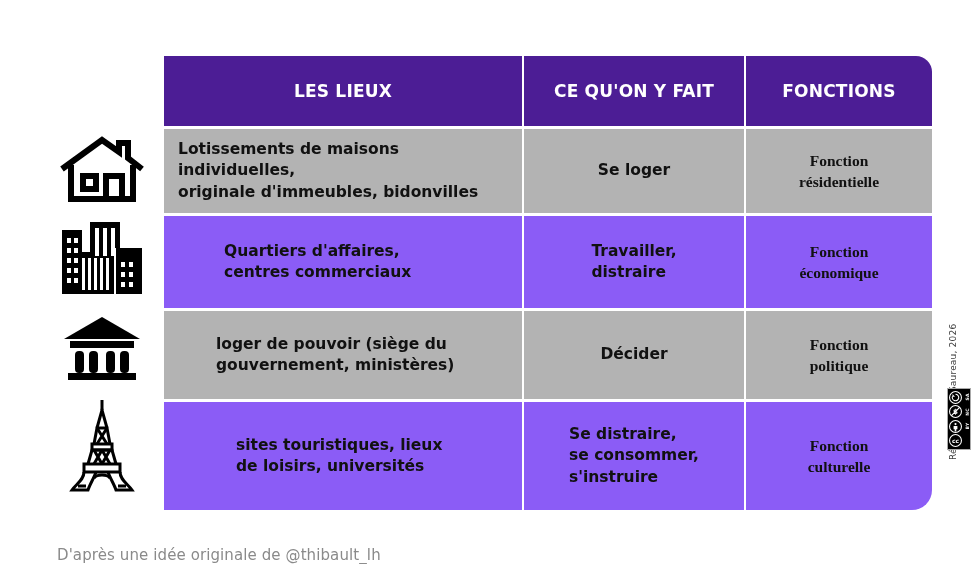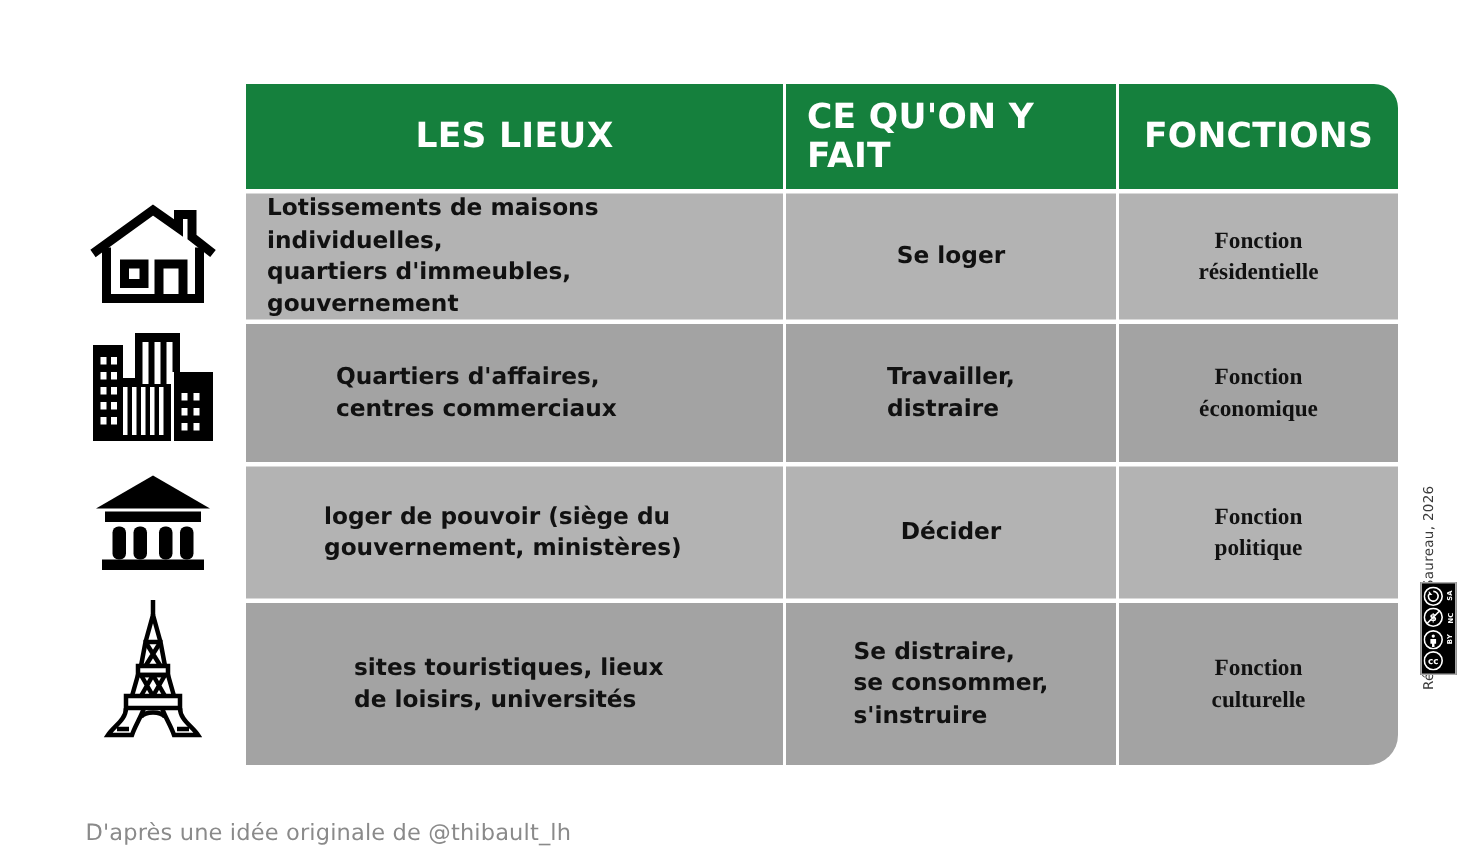--- a/index.html
+++ b/index.html
@@ -48,35 +48,35 @@
     display: flex;
     align-items: center;
     padding: 6px 14px;
   }
   .c1 { width: 358px; }
   .c2 { width: 220px; }
   .c3 { width: 186px; }
 
   
   .row-header .cell {
-    background: #15803d;
+    background: #4c1d95;
     color: #ffffff;
     height: 70px;
     justify-content: center;
-    font-size: 23px;
+    font-size: 17px;
     font-weight: bold;
     letter-spacing: 0.2px;
   }
   .row-header .c3 {
     border-top-right-radius: 16px;
   }
 
   
   .row-dark .cell  { background: #b3b3b3; }
-  .row-light .cell { background: #a3a3a3; }
+  .row-light .cell { background: #8b5cf6; }
 
   .row-body .cell {
     font-size: 15.5px;
     font-weight: bold;
     line-height: 1.38;
     color: #111111;
   }
   .row-body .c1 { justify-content: flex-start; }
   .row-body .c2 { justify-content: center; }
   .row-body .c3 { justify-content: center; text-align: center; font-family: Liberation Serif, serif; }
@@ -268,21 +268,21 @@
   <div class="row row-header">
     <div class="cell c1">LES LIEUX</div>
     <div class="cell c2">CE QU'ON Y FAIT</div>
     <div class="cell c3">FONCTIONS</div>
   </div>
 
   <div class="row row-body row-dark row-1">
     <div class="cell c1">
       <div>
         <span class="txt">Lotissements de maisons individuelles,</span>
-        <span class="txt">quartiers d'immeubles, gouvernement</span>
+        <span class="txt">originale d'immeubles, bidonvilles</span>
       </div>
     </div>
     <div class="cell c2">
       <div>
         <span class="txt center">Se loger</span>
       </div>
     </div>
     <div class="cell c3">
       <div>
         <span class="txt">Fonction</span>

